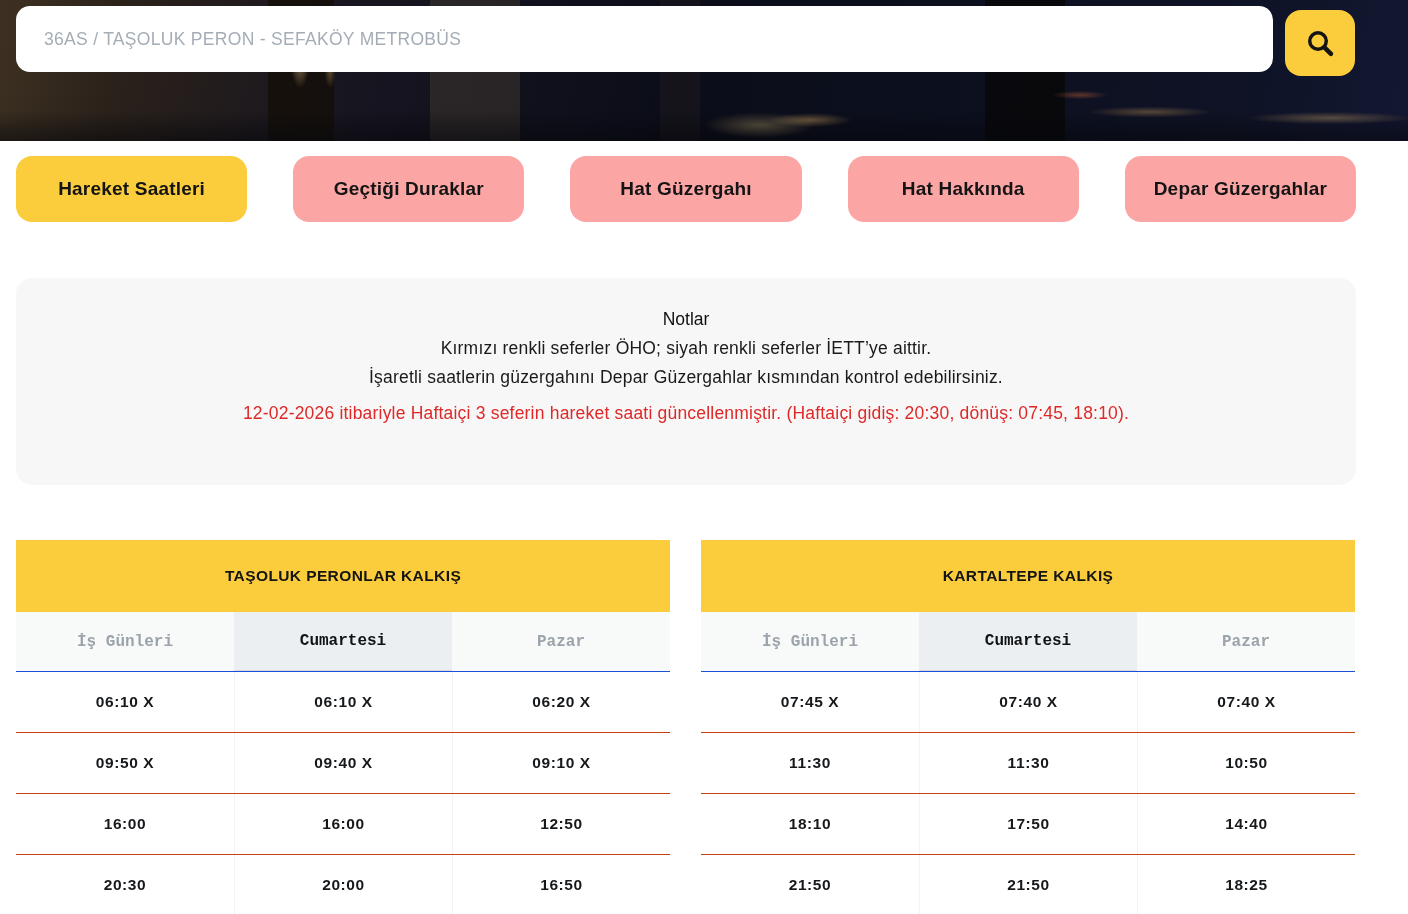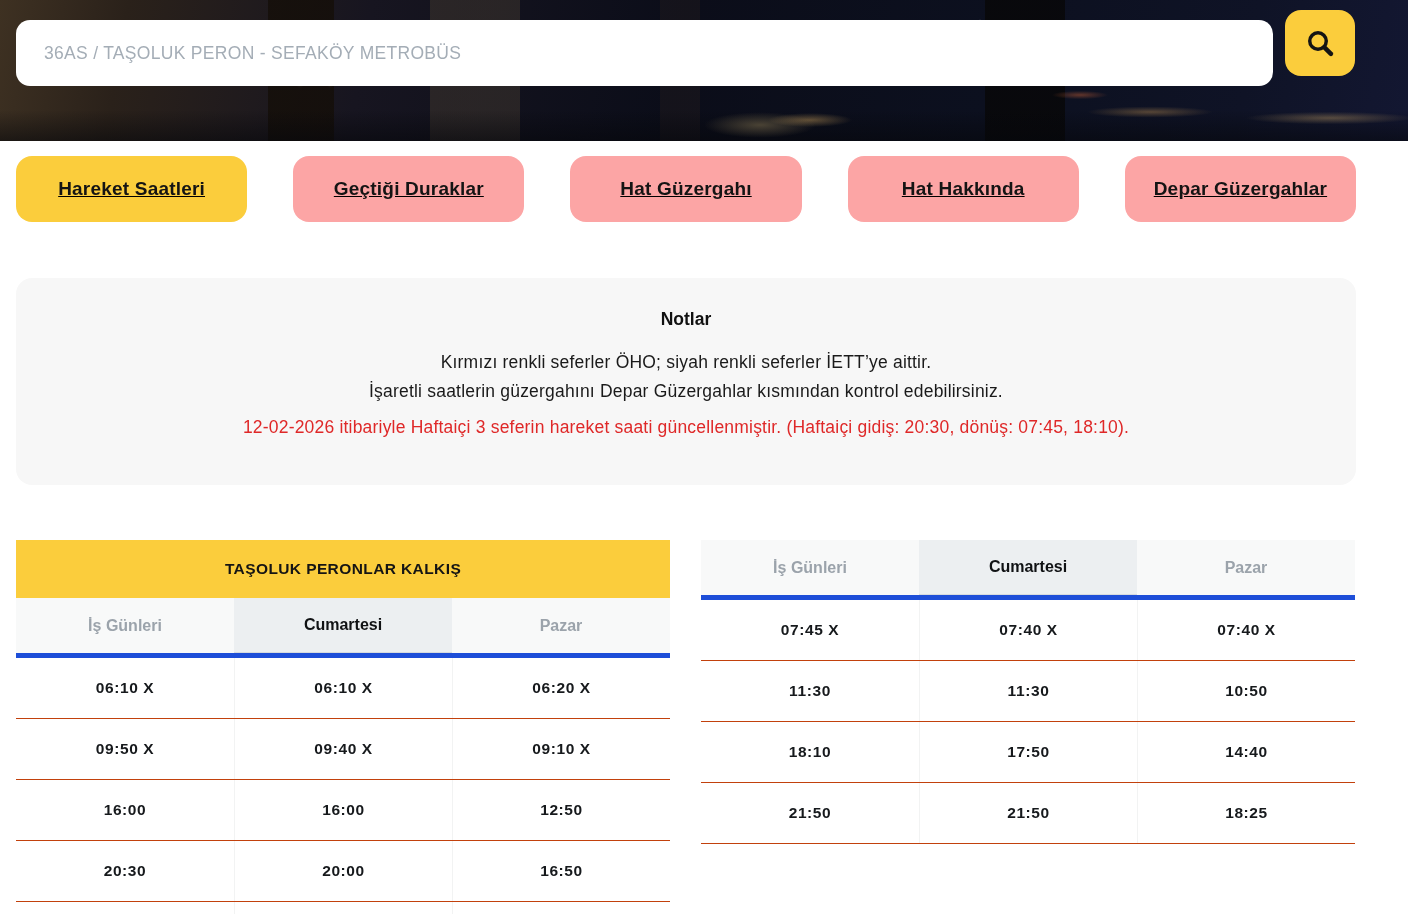--- a/index.html
+++ b/index.html
@@ -23,53 +23,53 @@
       radial-gradient(4px 4px at 1290px 18px, rgba(230,230,255,.5), rgba(0,0,0,0) 70%),
       radial-gradient(70px 16px at 760px 125px, rgba(90,80,60,.8), rgba(0,0,0,0) 80%),
       linear-gradient(0deg, rgba(5,6,10,.55) 0%, rgba(0,0,0,0) 22%); }
   .hero-structures { position:absolute; inset:0;
     background-image:
       linear-gradient(90deg, rgba(0,0,0,0) 268px, rgba(20,14,8,.8) 268px, rgba(20,14,8,.8) 334px, rgba(0,0,0,0) 334px),
       linear-gradient(90deg, rgba(0,0,0,0) 430px, rgba(60,52,45,.55) 430px, rgba(60,52,45,.55) 520px, rgba(0,0,0,0) 520px),
       linear-gradient(90deg, rgba(0,0,0,0) 660px, rgba(25,22,28,.7) 660px, rgba(25,22,28,.7) 700px, rgba(0,0,0,0) 700px),
       linear-gradient(90deg, rgba(0,0,0,0) 985px, rgba(8,8,10,.9) 985px, rgba(8,8,10,.9) 1065px, rgba(0,0,0,0) 1065px); }
 
-  .searchbar { position:absolute; top:20px; left:16px; width:1257px; height:66px;
+  .searchbar { position:absolute; top:6px; left:16px; width:1257px; height:66px;
     background:#ffffff; border-radius:14px; display:flex; align-items:center; }
   .searchbar input { border:none; outline:none; background:transparent; width:100%;
     padding:0 28px; font-size:17.5px; font-weight:500; letter-spacing:.3px;
     color:#a4adb6; font-family:inherit; }
   .search-btn { position:absolute; top:10px; left:1285px; width:70px; height:66px;
     border:none; border-radius:16px; background:var(--accent,#fbcd3c); cursor:pointer;
     display:flex; align-items:center; justify-content:center; }
   .search-btn svg { display:block; }
 
   
-  .tabs { display:flex; gap:46px; margin:15px 52px 0 16px;text-decoration:underline; }
+  .tabs { display:flex; gap:46px; margin:15px 52px 0 16px; }
   .tab { width:244px; height:66px; border-radius:16px; background:#fca5a5;
     display:flex; align-items:center; justify-content:center; cursor:pointer;
     font-size:19px; font-weight:700; color:#141414; letter-spacing:.2px; }
   .tab.active { background:var(--accent,#fbcd3c); }
 
   
   .notes { margin:56px 52px 0 16px; width:1340px; min-height:207px; background:#f7f7f7;
     border-radius:16px; text-align:center; padding:31px 40px 30px; }
-  .notes-title { font-size:17.5px; font-weight:700; color:#111; margin-bottom:18px; }
+  .notes-title { font-size:17.5px; font-weight:400; color:#111; margin-bottom:4px; }
   .notes-line { font-size:17.5px; color:#1a1a1a; line-height:29px; letter-spacing:.2px; }
   .notes-update { font-size:17.5px; font-weight:400; color:var(--red,#df2828);
     margin-top:11px; letter-spacing:.2px; }
 
   
   .tables-wrap { display:flex; gap:31px; margin:55px 0 0 16px; }
   .timetable { width:654px; }
-  .tt-title { height:58px; background:var(--accent,#fbcd3c); display:flex;
+  .tt-title { height:72px; background:var(--accent,#fbcd3c); display:flex;
     align-items:center; justify-content:center; font-size:15.5px; font-weight:800;
     color:#141414; letter-spacing:.4px; }
   .tt-head { display:grid; grid-template-columns:1fr 1fr 1fr; height:60px;
-    background:#f8f9f9; border-bottom:5px solid #1d4ed8; }
+    background:#f8f9f9; border-bottom:1px solid #1d4ed8;font-family:Liberation Mono, monospace; }
   .tt-col { display:flex; align-items:center; justify-content:center;
     font-size:16px; font-weight:700; color:#9ba3ab; cursor:pointer; }
   .tt-col.active { background:#eceff1; color:#101214;
     border-bottom:1px solid #d7dbde; }
   .tt-row { display:grid; grid-template-columns:1fr 1fr 1fr; height:61px;
     border-bottom:1px solid #c2410c; background:#fff; }
   .tt-cell { display:flex; align-items:center; justify-content:center;
     font-size:15.5px; font-weight:700; color:#16191c; letter-spacing:.6px; }
   .tt-cell + .tt-cell { border-left:1px solid #f2f3f3; }
   .tt-row-partial { border-bottom:none; }
@@ -138,20 +138,21 @@
       <div class="tt-cell">16:50</div>
     </div>
     <div class="tt-row tt-row-partial">
       <div class="tt-cell"></div>
       <div class="tt-cell"></div>
       <div class="tt-cell"></div>
     </div>
   </div>
 
   <div class="timetable">
+    <div class="tt-title">KARTALTEPE KALKIŞ</div>
     <div class="tt-head">
       <div class="tt-col">İş Günleri</div>
       <div class="tt-col active">Cumartesi</div>
       <div class="tt-col">Pazar</div>
     </div>
     <div class="tt-row">
       <div class="tt-cell">07:45 X</div>
       <div class="tt-cell">07:40 X</div>
       <div class="tt-cell">07:40 X</div>
     </div>

